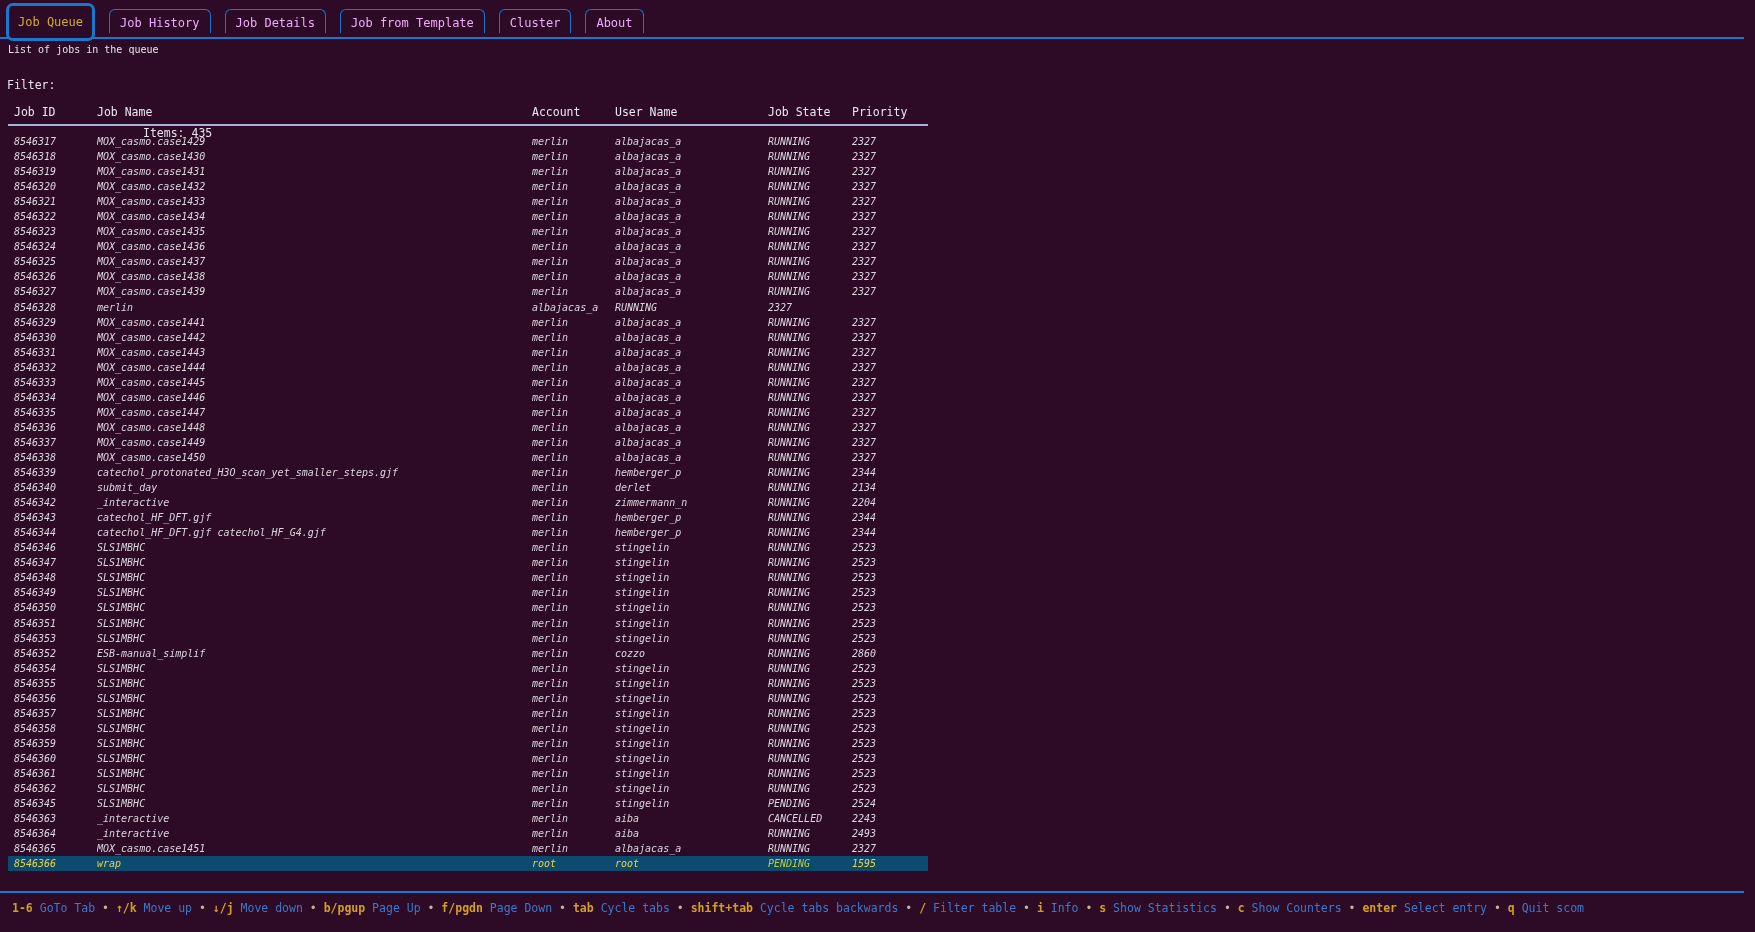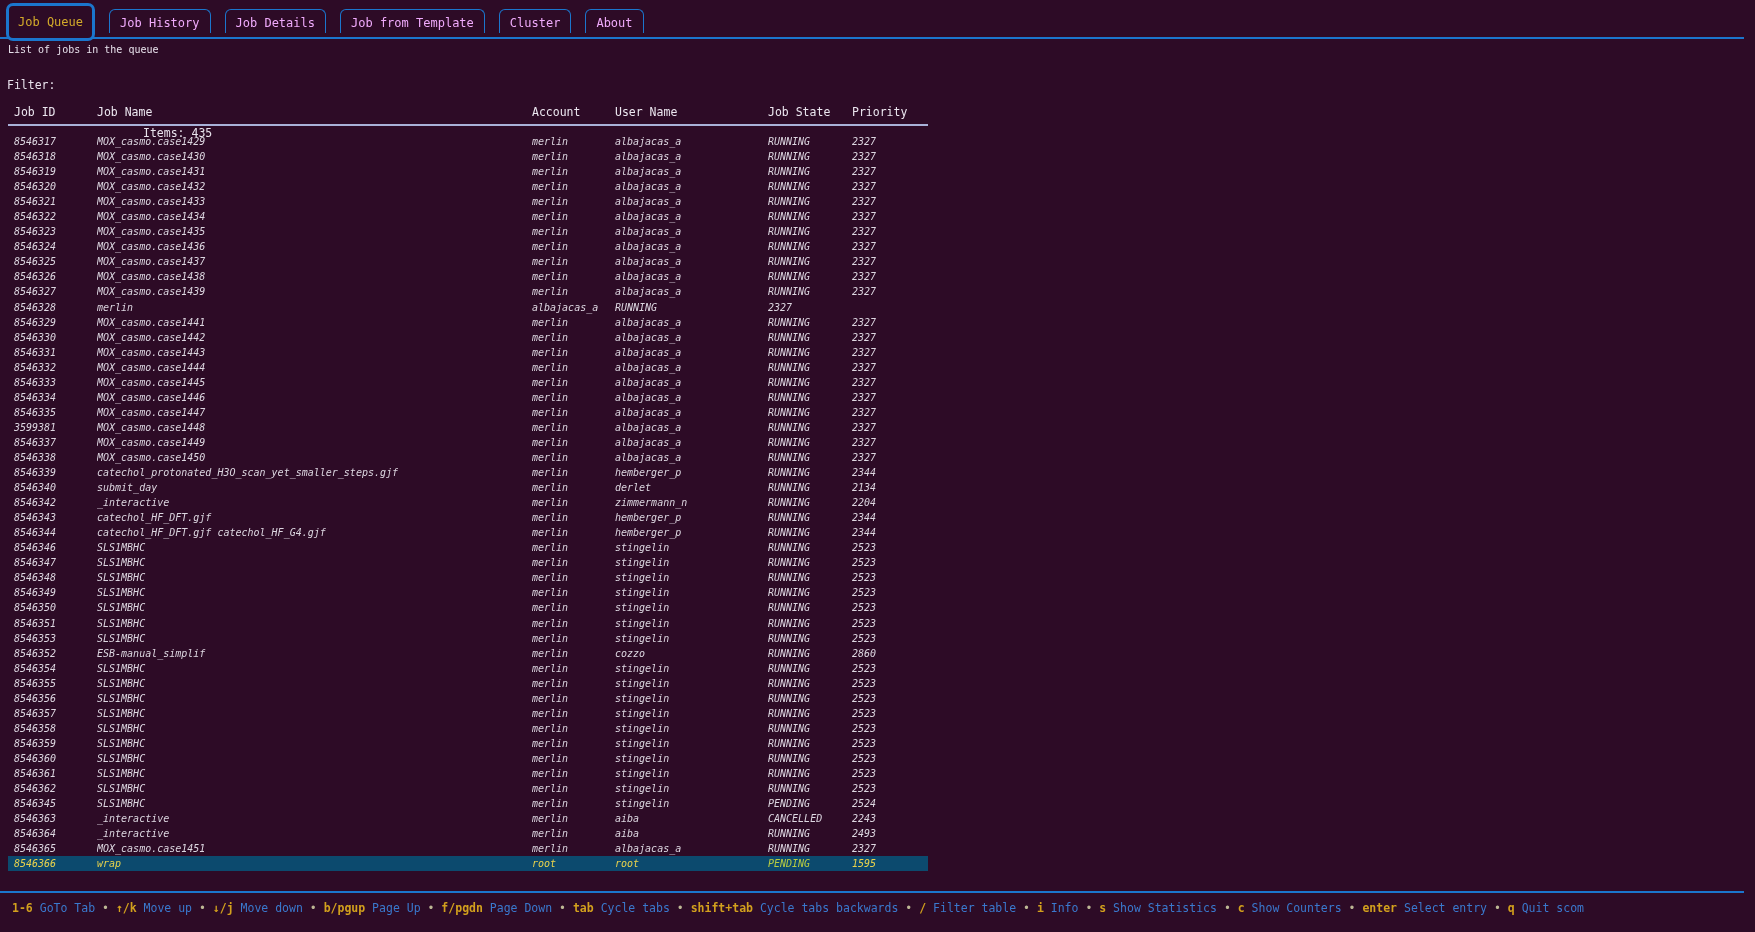--- a/index.html
+++ b/index.html
@@ -214,21 +214,21 @@
       </div>
       <div class="row grid">
         <span class="c0">8546335</span>
         <span class="c1">MOX_casmo.case1447</span>
         <span class="c2">merlin</span>
         <span class="c3">albajacas_a</span>
         <span class="c4">RUNNING</span>
         <span class="c5">2327</span>
       </div>
       <div class="row grid">
-        <span class="c0">3599381</span>
+        <span class="c0">8546336</span>
         <span class="c1">MOX_casmo.case1448</span>
         <span class="c2">merlin</span>
         <span class="c3">albajacas_a</span>
         <span class="c4">RUNNING</span>
         <span class="c5">2327</span>
       </div>
       <div class="row grid">
         <span class="c0">8546337</span>
         <span class="c1">MOX_casmo.case1449</span>
         <span class="c2">merlin</span>

